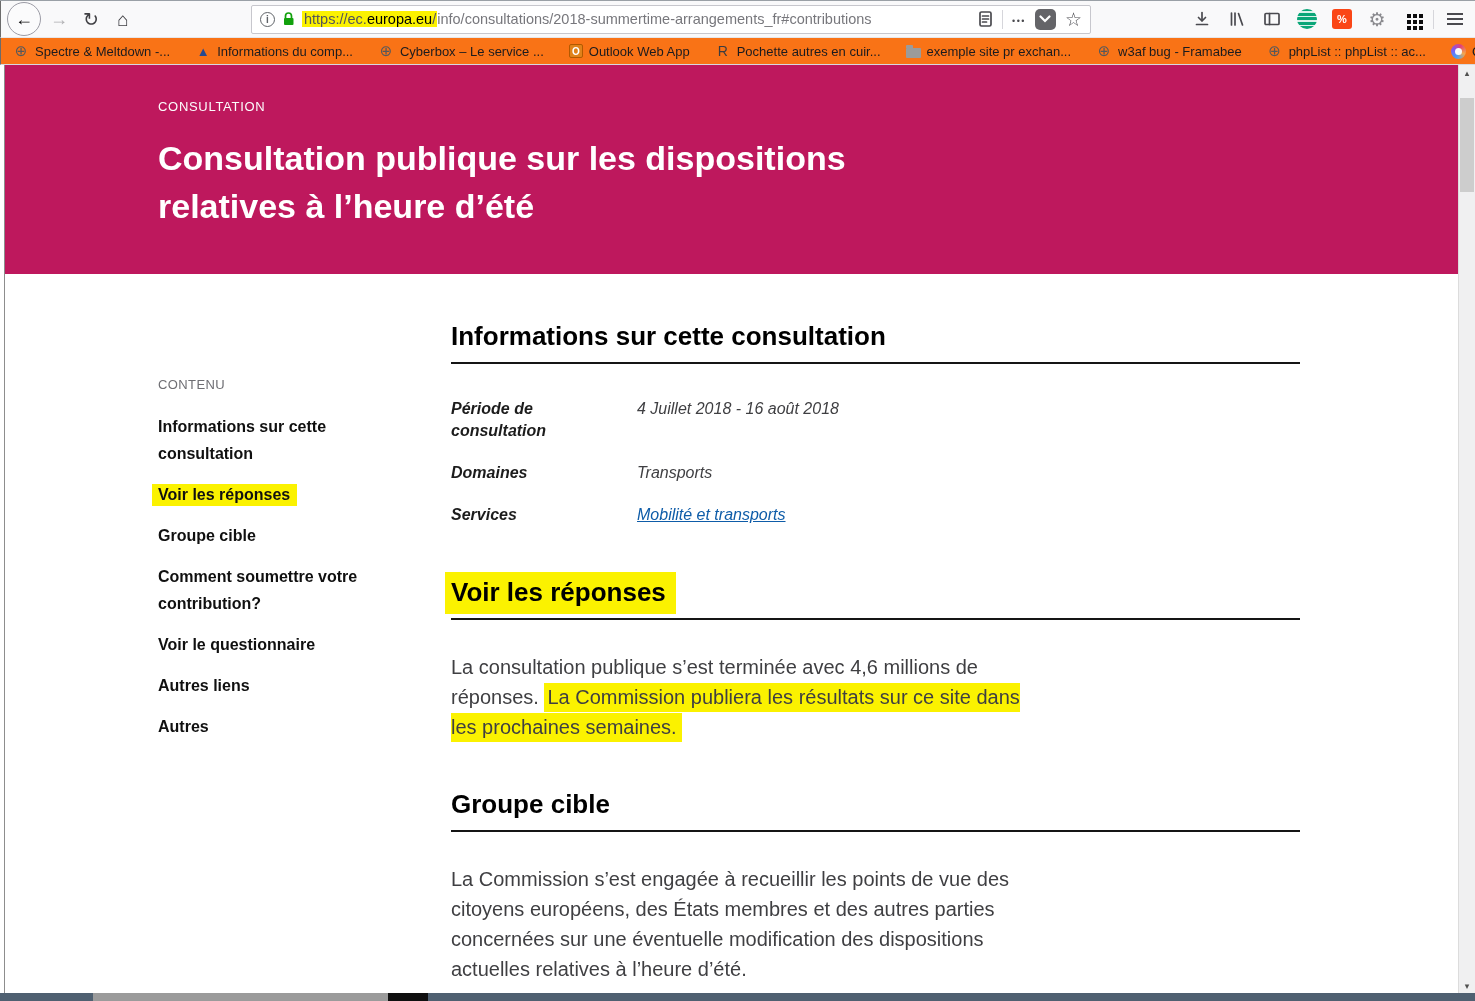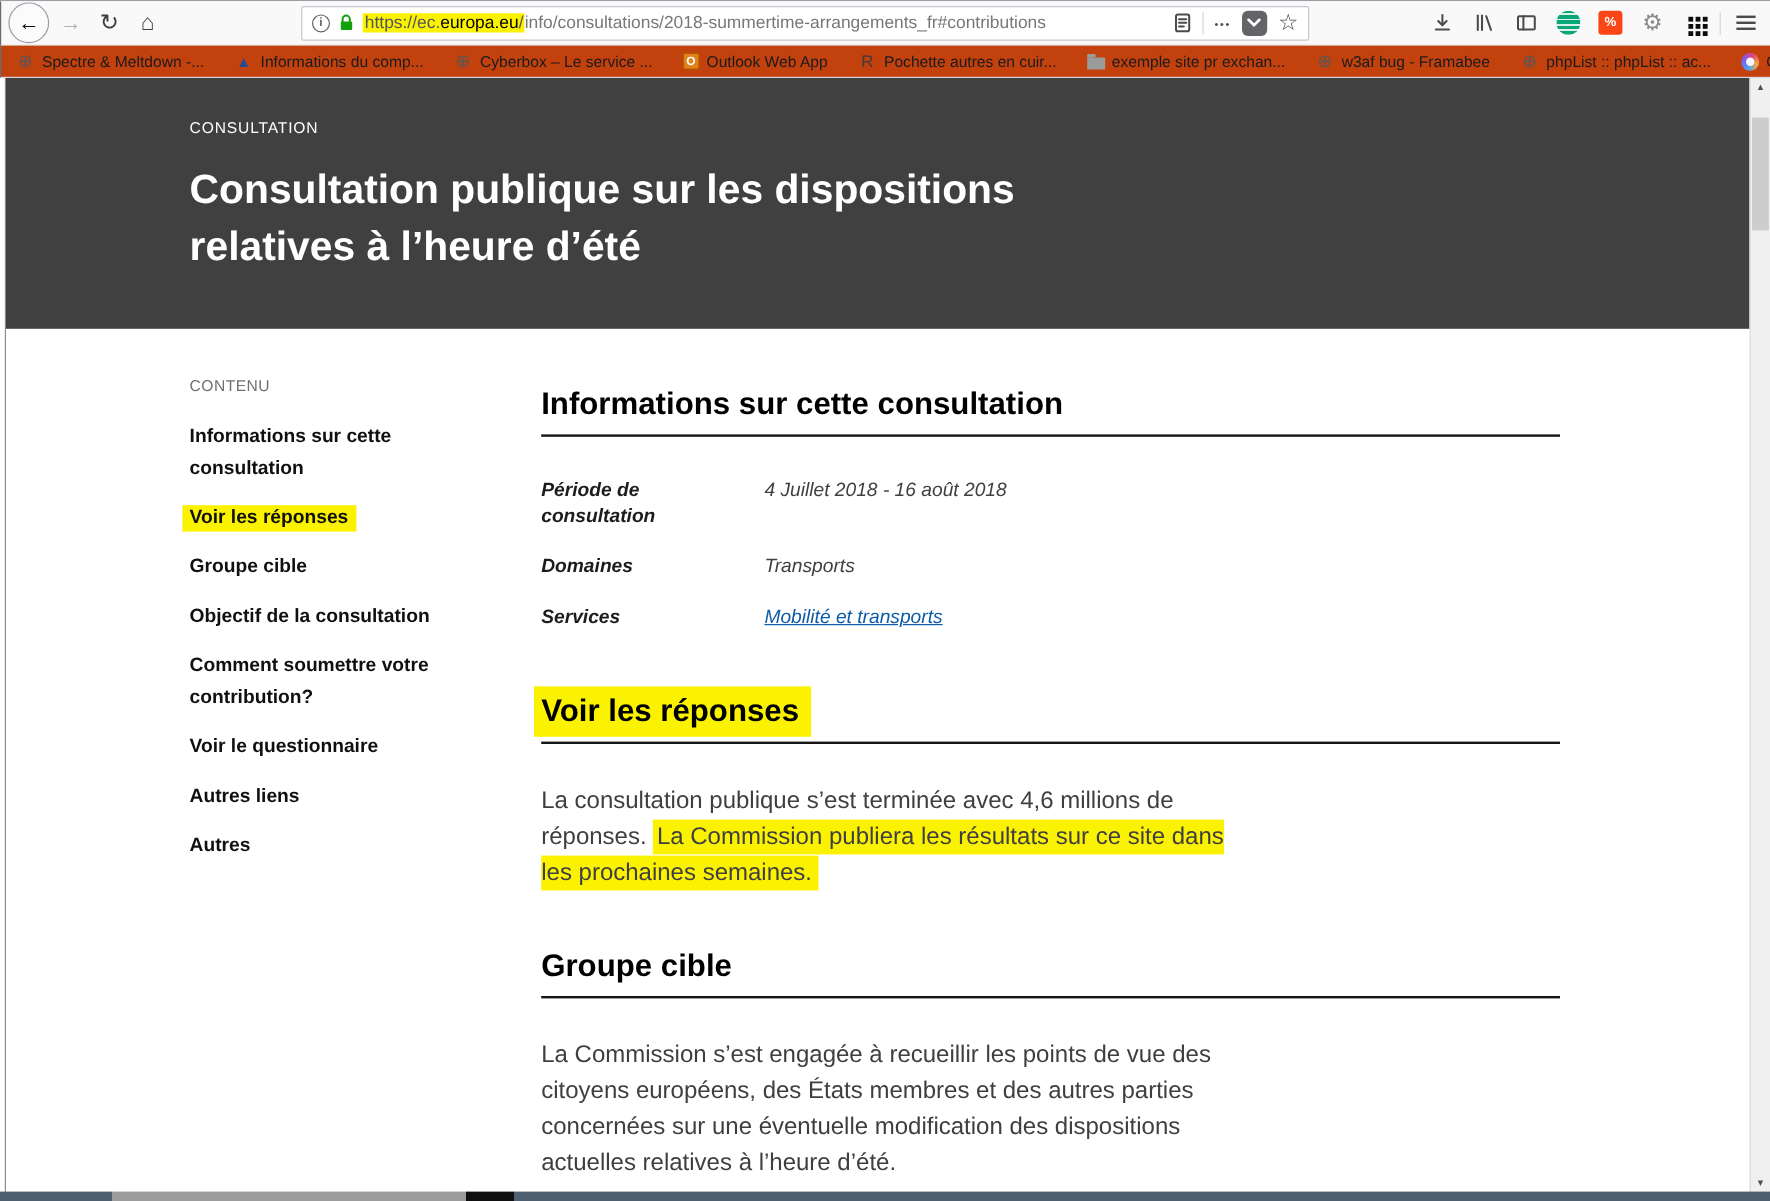--- a/index.html
+++ b/index.html
@@ -44,45 +44,45 @@
   .i-ext-green { width:20px; height:20px; border-radius:50%; background:#0aa678;
     background-image:repeating-linear-gradient(0deg, rgba(255,255,255,0) 0 3px, rgba(255,255,255,.85) 3px 4.5px); }
   .i-ext-orange { width:20px; height:20px; border-radius:3px; background:#fa4616; display:flex; align-items:center; justify-content:center; }
   .i-ext-orange::before { content:"%"; color:#fff; font-weight:700; font-size:11px; }
   .i-gear::before { content:"⚙"; font-size:19px; color:#8a8a8e; }
   .i-grid i { display:block; width:4px; height:4px; background:#0c0c0d; margin:-6px 0 0 -6px;
     box-shadow:6px 0 #0c0c0d, 12px 0 #0c0c0d, 0 6px #0c0c0d, 6px 6px #0c0c0d, 12px 6px #0c0c0d, 0 12px #0c0c0d, 6px 12px #0c0c0d, 12px 12px #0c0c0d; }
   .i-menu i { display:block; width:16px; height:2px; background:#4a4a4f; box-shadow:0 -5px #4a4a4f, 0 5px #4a4a4f; }
 
   .bm-bar {
-    height:27px; background:#c2410c; display:flex; align-items:center;
+    height:27px; background:#f97316; display:flex; align-items:center;
     padding:0 12px; gap:25px; font-size:13px; color:#1b1b1f;
     border-bottom:1px solid #d8d8de; border-left:1px solid #6b6b6b;
   }
   .bm { display:flex; align-items:center; gap:6px; white-space:nowrap; }
   .fav { width:16px; height:16px; display:inline-flex; align-items:center; justify-content:center; position:relative; flex:0 0 auto; }
   .fav-globe::before { content:"⊕"; font-size:15px; color:#55585c; font-family:"DejaVu Sans",sans-serif; }
   .fav-triangle-a::before { content:"▲"; font-size:13px; color:#27498f; }
   .fav-outlook { background:#e0821a; border:1px solid #b35900; border-radius:2px; width:14px; height:14px; }
   .fav-outlook::before { content:"O"; color:#fff; font-weight:700; font-size:10px; }
   .fav-letter-r::before { content:"R"; font-size:14px; color:#3c3c40; }
   .fav-folder { width:15px; height:10px; background:#9b9b9b; border-radius:1px; margin-top:3px; }
   .fav-folder::before { content:""; position:absolute; top:-3px; left:0; width:7px; height:3px; background:#9b9b9b; border-radius:1px 1px 0 0; }
   .fav-qwant { border-radius:50%; background:conic-gradient(from 200deg,#4a9ff5,#7b5bf5,#e0407a,#f5a54a,#4a9ff5); width:15px; height:15px; }
   .fav-qwant::after { content:""; position:absolute; inset:4px; background:#f9f9fa; border-radius:50%; }
   .bm-label { cursor:default; }
 
   
   .page { margin:0 17px 0 4px; border-left:1px solid #8d8d8d; min-height:929px; background:#fff; position:relative; }
-  .hero { background:#404040; padding:34px 40px 44px 153px; color:#fff; }
+  .hero { background:#be185d; padding:34px 40px 44px 153px; color:#fff; }
   .hero-kicker { font-size:13px; letter-spacing:.7px; color:#fdfdfd; }
   .hero-title { margin-top:20px; font-size:34px; font-weight:700; line-height:48px; }
 
   .content { display:flex; padding-left:153px; }
-  .sidebar { width:270px; padding-top:40px; flex:0 0 auto; }
+  .sidebar { width:270px; padding-top:103px; flex:0 0 auto; }
   .side-head { font-size:13px; color:#6e6e73; letter-spacing:.4px; margin-bottom:21px; }
   .side-item { display:block; font-weight:700; font-size:16px; line-height:27px; color:#101010; margin-bottom:14px; text-decoration:none; max-width:250px; }
   .side-item .hl { background:#fbf200; padding:2px 7px 3px 6px; margin-left:-6px; }
 
   .main { width:849px; margin-left:23px; padding-top:46px; }
   h2.sec-head { font-size:26px; line-height:32px; margin:0 0 10px; color:#000; font-weight:700; }
   .head-mark { background:#fbf200; padding:5px 10px 7px 6px; margin-left:-6px; }
   .rule { height:2px; background:#151515; }
 
   .info-list { margin-top:34px; }
@@ -255,23 +255,20 @@
   </a>
 
   <a class="side-item" href="#">
     <span class="hl">Voir les réponses</span>
   </a>
 
   <a class="side-item" href="#">
     <span>Groupe cible</span>
   </a>
 
-  <a class="side-item" href="#">
-    <span>Objectif de la consultation</span>
-  </a>
 
   <a class="side-item" href="#">
     <span>Comment soumettre votre contribution?</span>
   </a>
 
   <a class="side-item" href="#">
     <span>Voir le questionnaire</span>
   </a>
 
 

